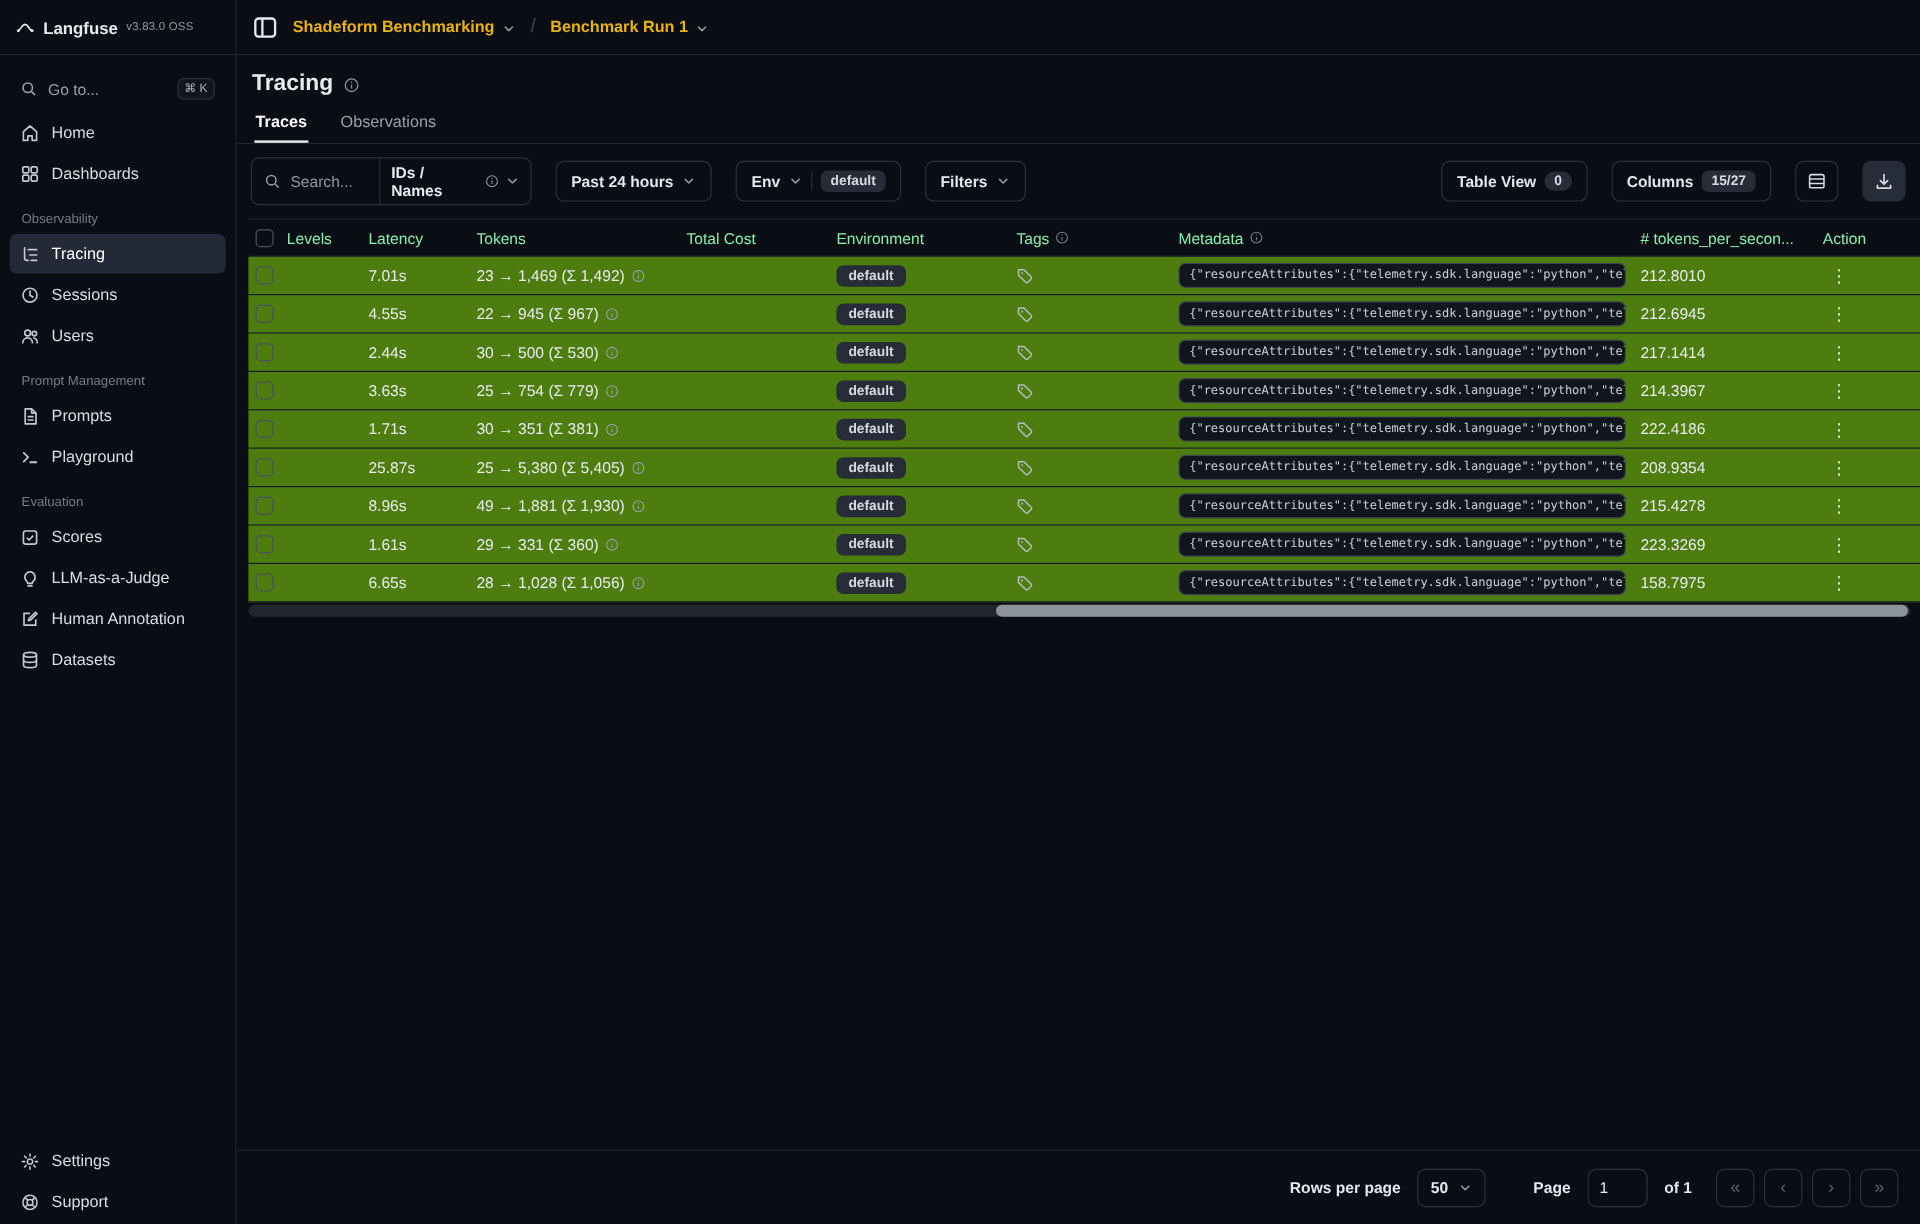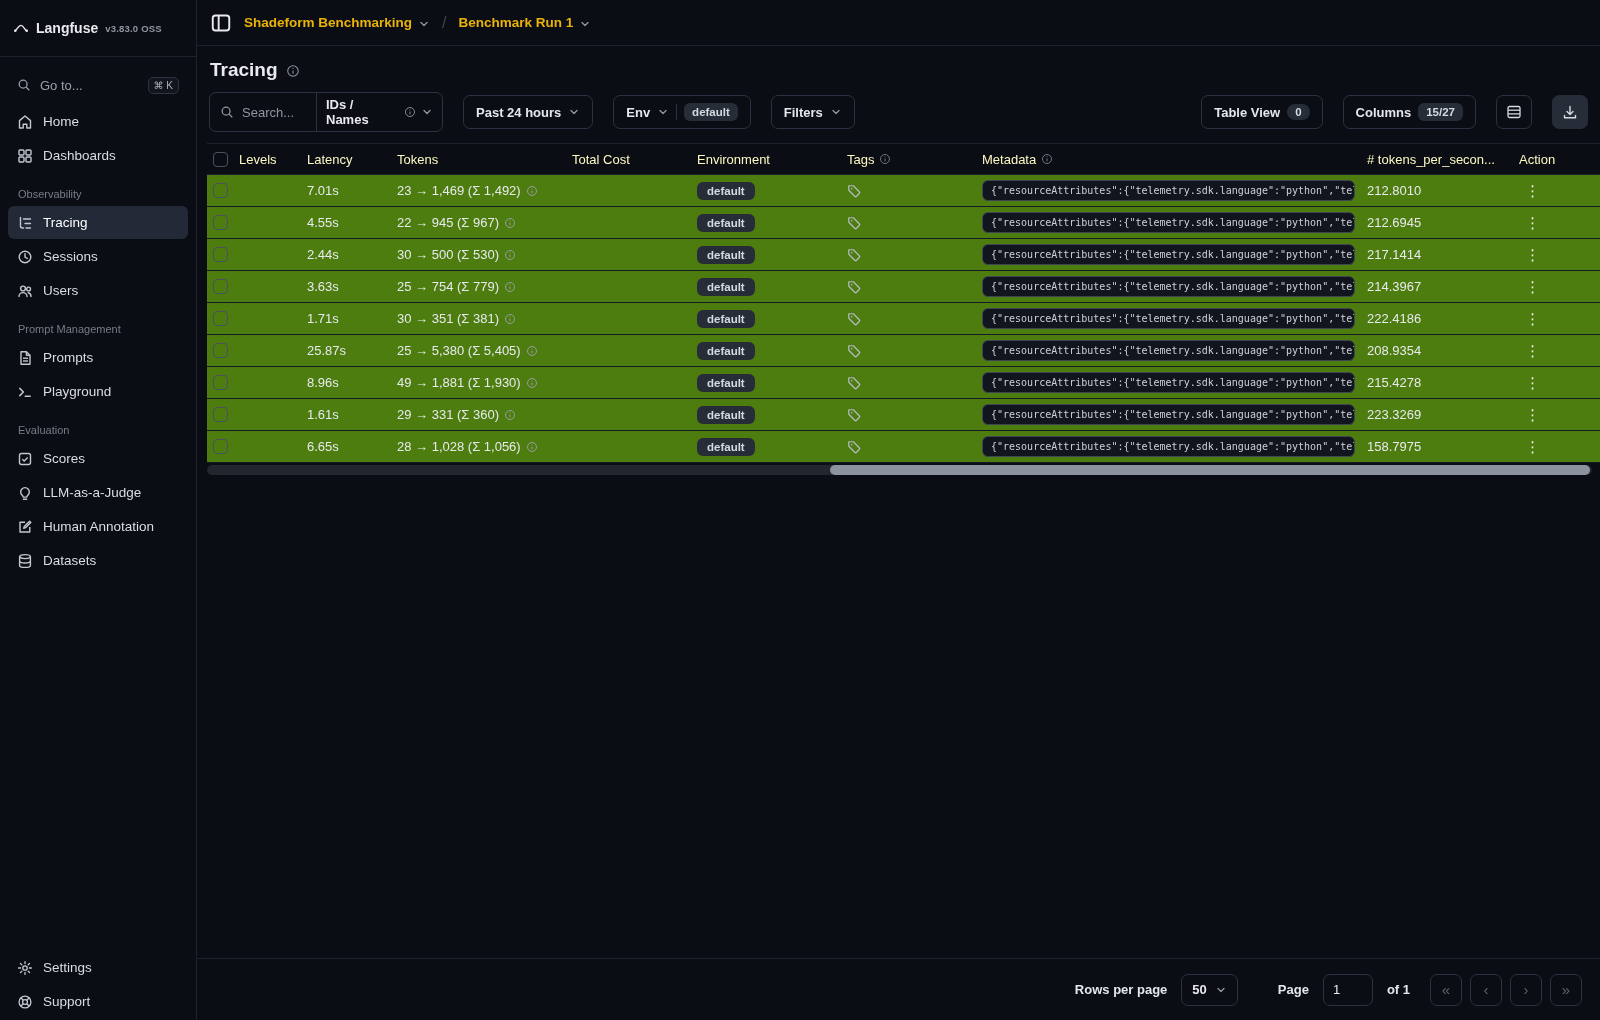--- a/index.html
+++ b/index.html
@@ -8,24 +8,24 @@
   .app { display:flex; width:1600px; height:1020px; }
   .icon { display:inline-flex; width:16px; height:16px; flex:0 0 auto; }
   .icon svg { width:100%; height:100%; }
   .icon.sm { width:14px; height:14px; }
   .icon.xs { width:12px; height:12px; }
   .muted { color:#8f96a3; }
 
   
   .sidebar { width:197px; min-width:197px; border-right:1px solid #1d232e;
     display:flex; flex-direction:column; background:#0a0d13; }
-  .sb-header { height:57px; display:flex; align-items:center; gap:7px; padding:0 13px;
+  .sb-header { height:46px; display:flex; align-items:center; gap:7px; padding:0 13px;
     border-bottom:1px solid #1d232e; }
   .sb-title { font-size:14px; font-weight:700; }
-  .sb-version { font-size:9.5px; font-weight:700; color:#8f96a3; letter-spacing:.2px; }
+  .sb-version { font-size:9.5px; font-weight:400; color:#8f96a3; letter-spacing:.2px; }
   .goto { margin:12px 8px 2px; height:32px; display:flex; align-items:center; gap:9px;
     padding:0 9px; color:#99a0ac; font-size:13px; border-radius:6px; cursor:pointer; }
   .kbd { margin-left:auto; border:1px solid #2c3342; border-radius:5px; font-size:10px;
     padding:2px 5px; color:#aab0bb; background:#11151d; }
   .nav { display:flex; flex-direction:column; gap:1px; padding:2px 8px; }
   .nav-item { height:33px; display:flex; align-items:center; gap:10px; padding:0 9px;
     border-radius:6px; font-size:13.5px; color:#dadde2; cursor:pointer; }
   .nav-item .icon { color:#c3c8d0; }
   .nav-item.active { background:#232936; color:#ffffff; }
   .section-label { font-size:11px; color:#757c8a; padding:15px 10px 5px; }
@@ -81,21 +81,21 @@
 
   
   .table-area { padding-left:10px; }
   .row-grid { display:grid;
     grid-template-columns:26px 68px 90px 175px 125px 150px 135px 385px 152px minmax(0,1fr);
     align-items:center; height:32px; }
   .thead { border-top:1px solid #1d232e; border-bottom:1px solid #1d232e; }
   .cell { padding:0 6px; font-size:13px; display:flex; align-items:center; gap:5px;
     min-width:0; white-space:nowrap; }
   .cell.cb { justify-content:center; padding:0; }
-  .th { color:#fef9c3; }
+  .th { color:#86efac; }
   .th .icon { color:#7b8290; }
   .checkbox { width:15px; height:15px; border:1.5px solid #4a5262; border-radius:4px;
     display:inline-block; cursor:pointer; }
   .trace-row { background:#4d7c0f; border-bottom:1px solid #151a23; cursor:pointer; }
   .cell .icon.info { color:#9aa1ad; }
   .badge-default { background:#262c38; border-radius:6px; padding:3px 10px; font-size:11.5px;
     font-weight:600; color:#d6dae1; }
   .tag-ic { color:#b6bbc4; }
   .meta-box { max-width:375px; border:1px solid #3e4554; background:#11151e; border-radius:6px;
     padding:4px 8px; font-family:"DejaVu Sans Mono",monospace; font-size:10px; color:#ccd0d8;
@@ -326,20 +326,24 @@
       <h1>Tracing</h1>
       <span class="icon sm">
           <svg viewBox="0 0 16 16" fill="none" stroke="currentColor" stroke-width="1.2">
             <circle cx="8" cy="8" r="6"></circle>
             <line x1="8" y1="7.3" x2="8" y2="11.2"></line>
             <circle cx="8" cy="4.9" r="0.7" fill="currentColor" stroke="none"></circle>
           </svg>
         </span>
     </div>
 
+    <div class="tabs">
+      <div class="tab active">Traces</div>
+      <div class="tab">Observations</div>
+    </div>
 
     <div class="toolbar">
       <div class="searchbox">
         <span class="icon sm muted">
             <svg viewBox="0 0 16 16" fill="none" stroke="currentColor" stroke-width="1.5">
               <circle cx="7" cy="7" r="4.5"></circle>
               <line x1="10.4" y1="10.4" x2="14" y2="14"></line>
             </svg>
           </span>
         <input class="search-input" placeholder="Search..." style="">

